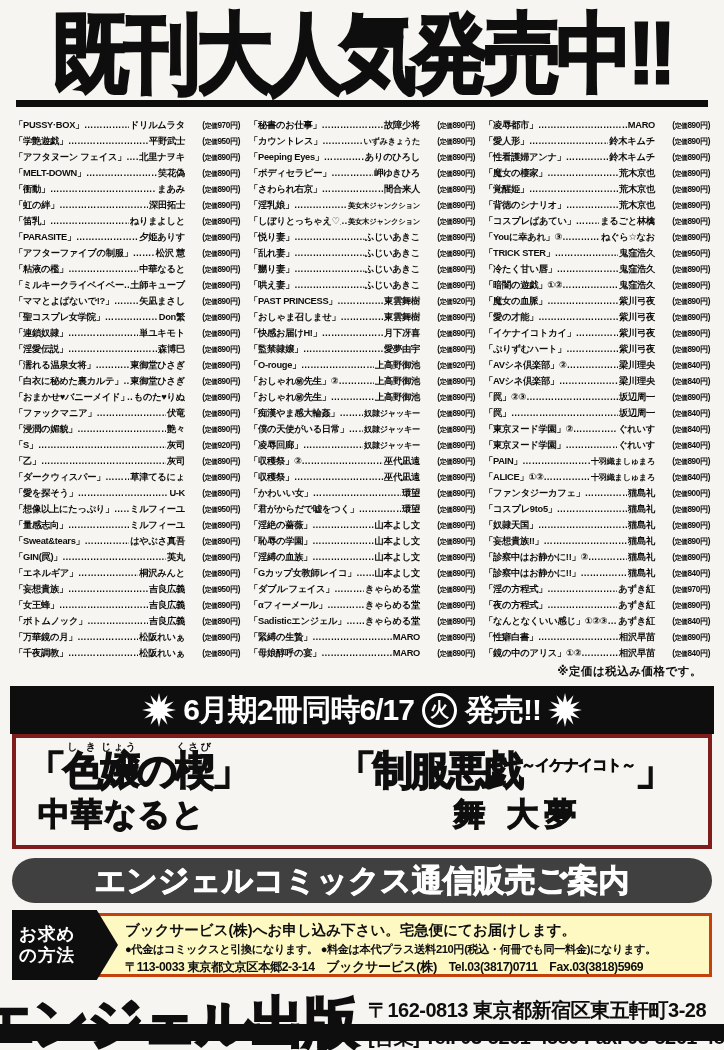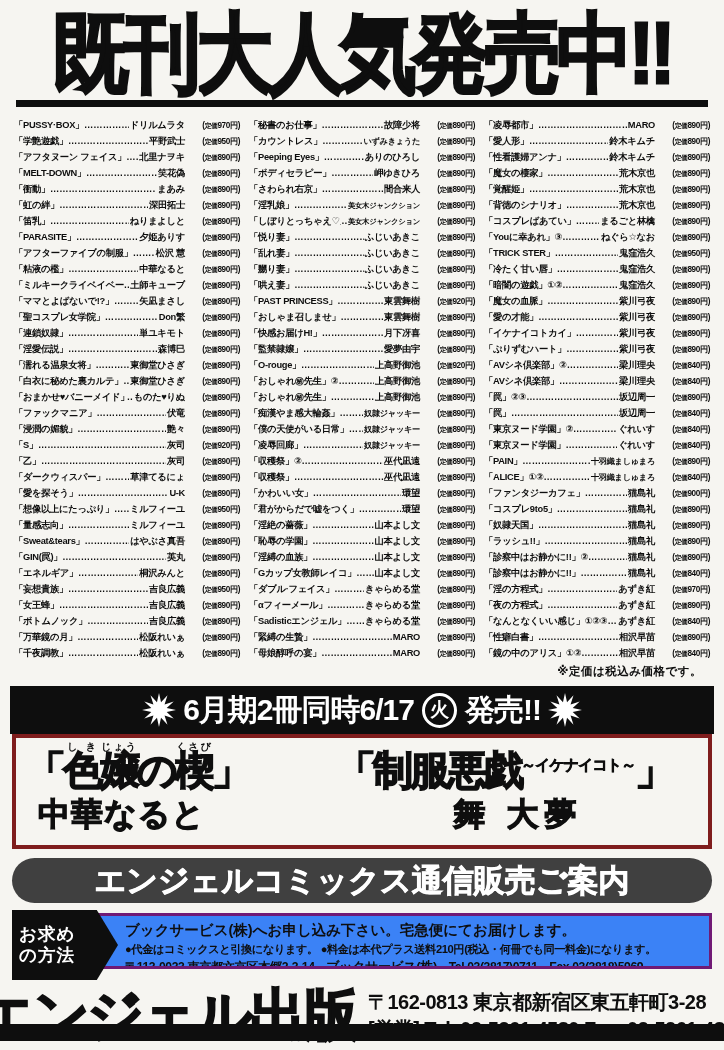--- a/index.html
+++ b/index.html
@@ -54,24 +54,24 @@
   .nb-author{font-size:32px;font-weight:900;letter-spacing:1px;-webkit-text-stroke:1.2px #0e0e0e;margin-top:2px;padding-left:12px;white-space:nowrap;}
   .nb.right .nb-author{text-align:center;padding-left:0;letter-spacing:6px;}
   
   .stadium{
     margin:9px 12px 0;background:#404040;color:#fff;border-radius:24px;height:45px;
     display:flex;align-items:center;justify-content:center;
     font-size:31px;font-weight:900;letter-spacing:0px;white-space:nowrap;
     -webkit-text-stroke:0.8px #fff;
   }
   
-  .order{position:relative;margin:10px 12px 0;height:56px;}
+  .order{position:relative;margin:10px 12px 0;height:64px;}
   .order-box{
     position:absolute;left:62px;right:0;top:0;bottom:0;
-    border:3px solid #701a75;background:#3b82f6;
+    border:3px solid #c2410c;background:#fef9c3;
     padding:3px 12px 2px 48px;box-sizing:border-box;overflow:hidden;
   }
   .order-label{
     position:absolute;left:0;top:-3px;width:106px;height:70px;background:#0e0e0e;
     clip-path:polygon(0 0,80% 0,100% 50%,80% 100%,0 100%);
     color:#fff;font-weight:900;font-size:17.5px;letter-spacing:1px;line-height:1.2;
     display:flex;flex-direction:column;justify-content:center;padding-left:7px;box-sizing:border-box;z-index:2;
   }
   .o1{font-size:14.5px;font-weight:900;margin:2px 0 2px;letter-spacing:0;white-space:nowrap;}
   .o2{font-size:11.2px;font-weight:bold;letter-spacing:-0.4px;white-space:nowrap;}
@@ -655,21 +655,21 @@
           <span class="ba">猫島礼</span>
           <span class="bp">(<span class="teika">定価</span>890円)</span>
         </div>
         <div class="book-row">
           <span class="bt">「奴隷天国」</span>
           <span class="bl"></span>
           <span class="ba">猫島礼</span>
           <span class="bp">(<span class="teika">定価</span>890円)</span>
         </div>
         <div class="book-row">
-          <span class="bt">「ラッシュ!!」</span>
+          <span class="bt">「妄想貴族!!」</span>
           <span class="bl"></span>
           <span class="ba">猫島礼</span>
           <span class="bp">(<span class="teika">定価</span>890円)</span>
         </div>
         <div class="book-row">
           <span class="bt">「診察中はお静かに!!」②</span>
           <span class="bl"></span>
           <span class="ba">猫島礼</span>
           <span class="bp">(<span class="teika">定価</span>890円)</span>
         </div>

